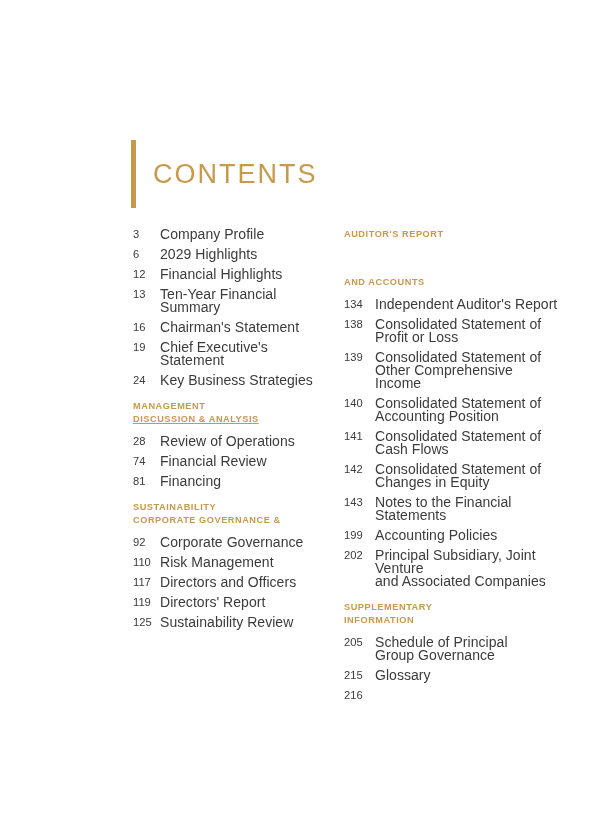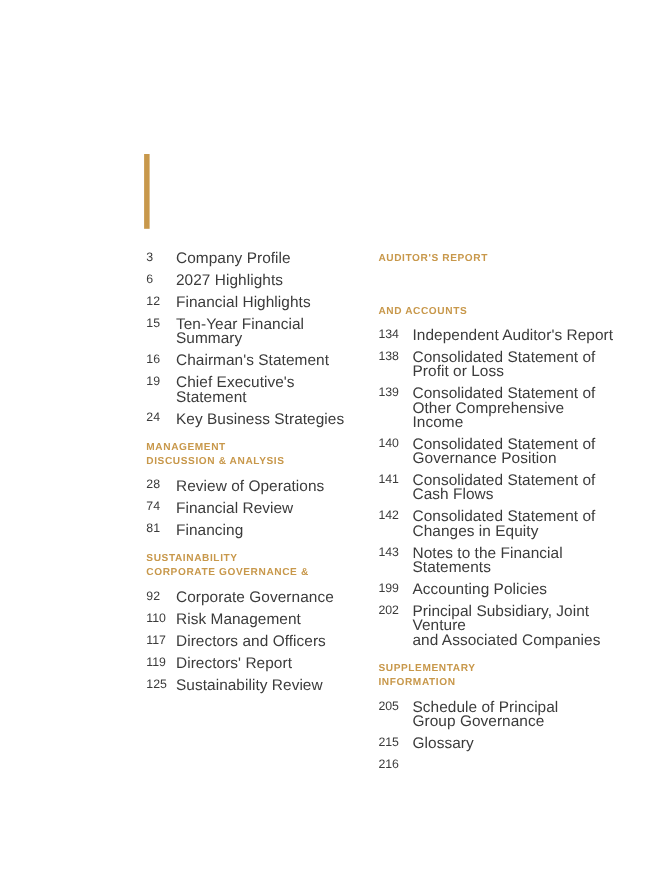--- a/index.html
+++ b/index.html
@@ -101,45 +101,46 @@
   }
   .entry-label .ln { display: block; }
 </style>
 </head>
 <body>
 
 <div class="page">
 
   <div class="title-block">
     <div class="accent-bar"></div>
+    <div class="page-title">CONTENTS</div>
   </div>
 
   <div class="columns">
     <div class="col col-left">
         <div class="section no-header">
           <div class="entry">
             <div class="entry-page">3</div>
             <div class="entry-label">
               <span class="ln">Company Profile</span>
             </div>
           </div>
           <div class="entry">
             <div class="entry-page">6</div>
             <div class="entry-label">
-              <span class="ln">2027 Highlights</span>
+              <span class="ln">2029 Highlights</span>
             </div>
           </div>
           <div class="entry">
             <div class="entry-page">12</div>
             <div class="entry-label">
               <span class="ln">Financial Highlights</span>
             </div>
           </div>
           <div class="entry">
-            <div class="entry-page">15</div>
+            <div class="entry-page">13</div>
             <div class="entry-label">
               <span class="ln">Ten-Year Financial Summary</span>
             </div>
           </div>
           <div class="entry">
             <div class="entry-page">16</div>
             <div class="entry-label">
               <span class="ln">Chairman's Statement</span>
             </div>
           </div>
@@ -152,21 +153,21 @@
           <div class="entry">
             <div class="entry-page">24</div>
             <div class="entry-label">
               <span class="ln">Key Business Strategies</span>
             </div>
           </div>
         </div>
         <div class="section">
           <div class="section-header">
             <span class="ln" style="display: block;">MANAGEMENT</span>
-            <span class="ln" style="display: block;">DISCUSSION &amp; ANALYSIS</span>
+            <span class="ln" style="display: block; text-decoration: underline;">DISCUSSION &amp; ANALYSIS</span>
           </div>
           <div class="entry">
             <div class="entry-page">28</div>
             <div class="entry-label">
               <span class="ln">Review of Operations</span>
             </div>
           </div>
           <div class="entry">
             <div class="entry-page">74</div>
             <div class="entry-label">
@@ -240,21 +241,21 @@
             <div class="entry-page">139</div>
             <div class="entry-label">
               <span class="ln">Consolidated Statement of</span>
               <span class="ln">Other Comprehensive Income</span>
             </div>
           </div>
           <div class="entry">
             <div class="entry-page">140</div>
             <div class="entry-label">
               <span class="ln">Consolidated Statement of</span>
-              <span class="ln">Governance Position</span>
+              <span class="ln">Accounting Position</span>
             </div>
           </div>
           <div class="entry">
             <div class="entry-page">141</div>
             <div class="entry-label">
               <span class="ln">Consolidated Statement of</span>
               <span class="ln">Cash Flows</span>
             </div>
           </div>
           <div class="entry">

